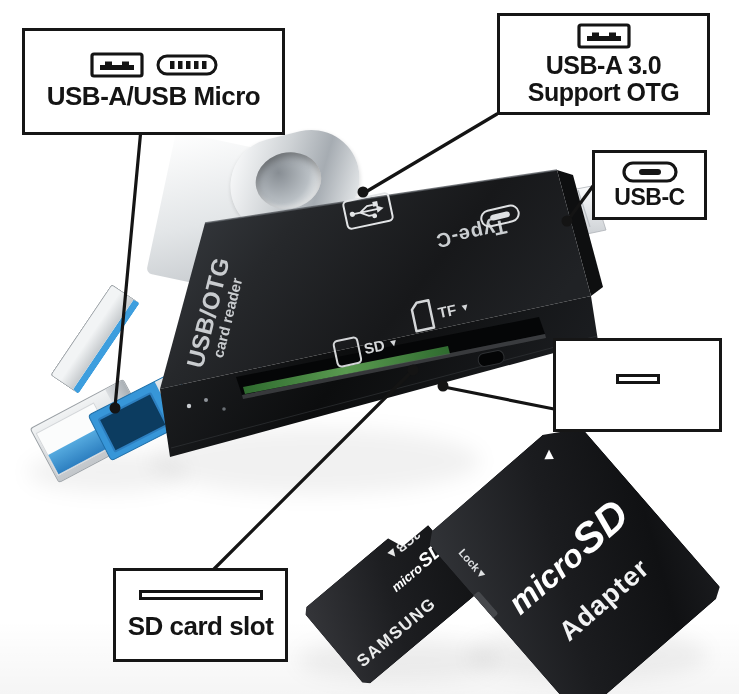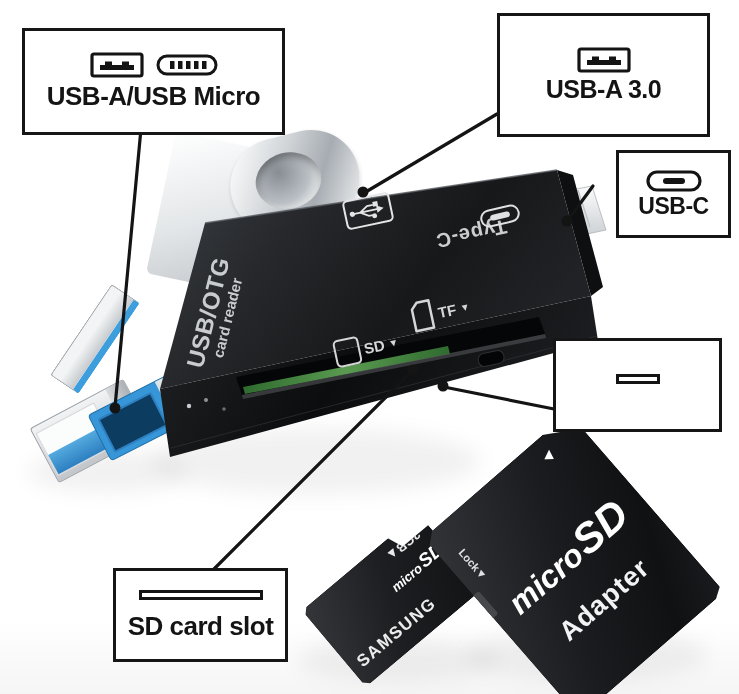--- a/index.html
+++ b/index.html
@@ -236,29 +236,30 @@
             <rect x="22" y="8" width="4.5" height="8"></rect>
           <rect x="30" y="8" width="4.5" height="8"></rect>
             <rect x="38" y="8" width="4.5" height="8"></rect>
           <rect x="46" y="8" width="4.5" height="8"></rect>
         </g>
       </svg>
     </div>
     <div class="co-label">USB-A/USB Micro</div>
   </div>
 
-  <div class="co" style="left:497px;top:13px;width:213px;height:124px;">
+  <div class="co" style="left:497px;top:13px;width:213px;height:102px;">
     <svg width="54" height="26" style="margin-bottom:3px;">
       <rect x="2" y="2" width="50" height="22" rx="2" fill="none" stroke="#141414" stroke-width="3.2"></rect>
       <path d="M10 18 V13 h5 v-3.5 h7 V13 h10 v-3.5 h7 V13 h5 v5 z" fill="#141414"></path>
     </svg>
     <div class="co-label" style="font-size:25px;">USB-A 3.0</div>
-  </div>
-
-  <div class="co" style="left:592px;top:150px;width:115px;height:88px;margin-left:24px;">
+    <div class="co-label" style="font-size:25px;">Support OTG</div>
+  </div>
+
+  <div class="co" style="left:592px;top:150px;width:115px;height:70px;">
     <svg width="56" height="22" style="margin-bottom:2px;">
       <rect x="2" y="2" width="52" height="18" rx="9" fill="none" stroke="#141414" stroke-width="3.2"></rect>
       <rect x="17" y="8" width="22" height="6" rx="3" fill="#141414"></rect>
     </svg>
     <div class="co-label" style="font-size:23px;">USB-C</div>
   </div>
 
   <div class="co" style="left:553px;top:338px;width:169px;height:94px;">
     <div class="slot-icon" style="width:44px;height:10px;margin-bottom:12px;"></div>
   </div>

